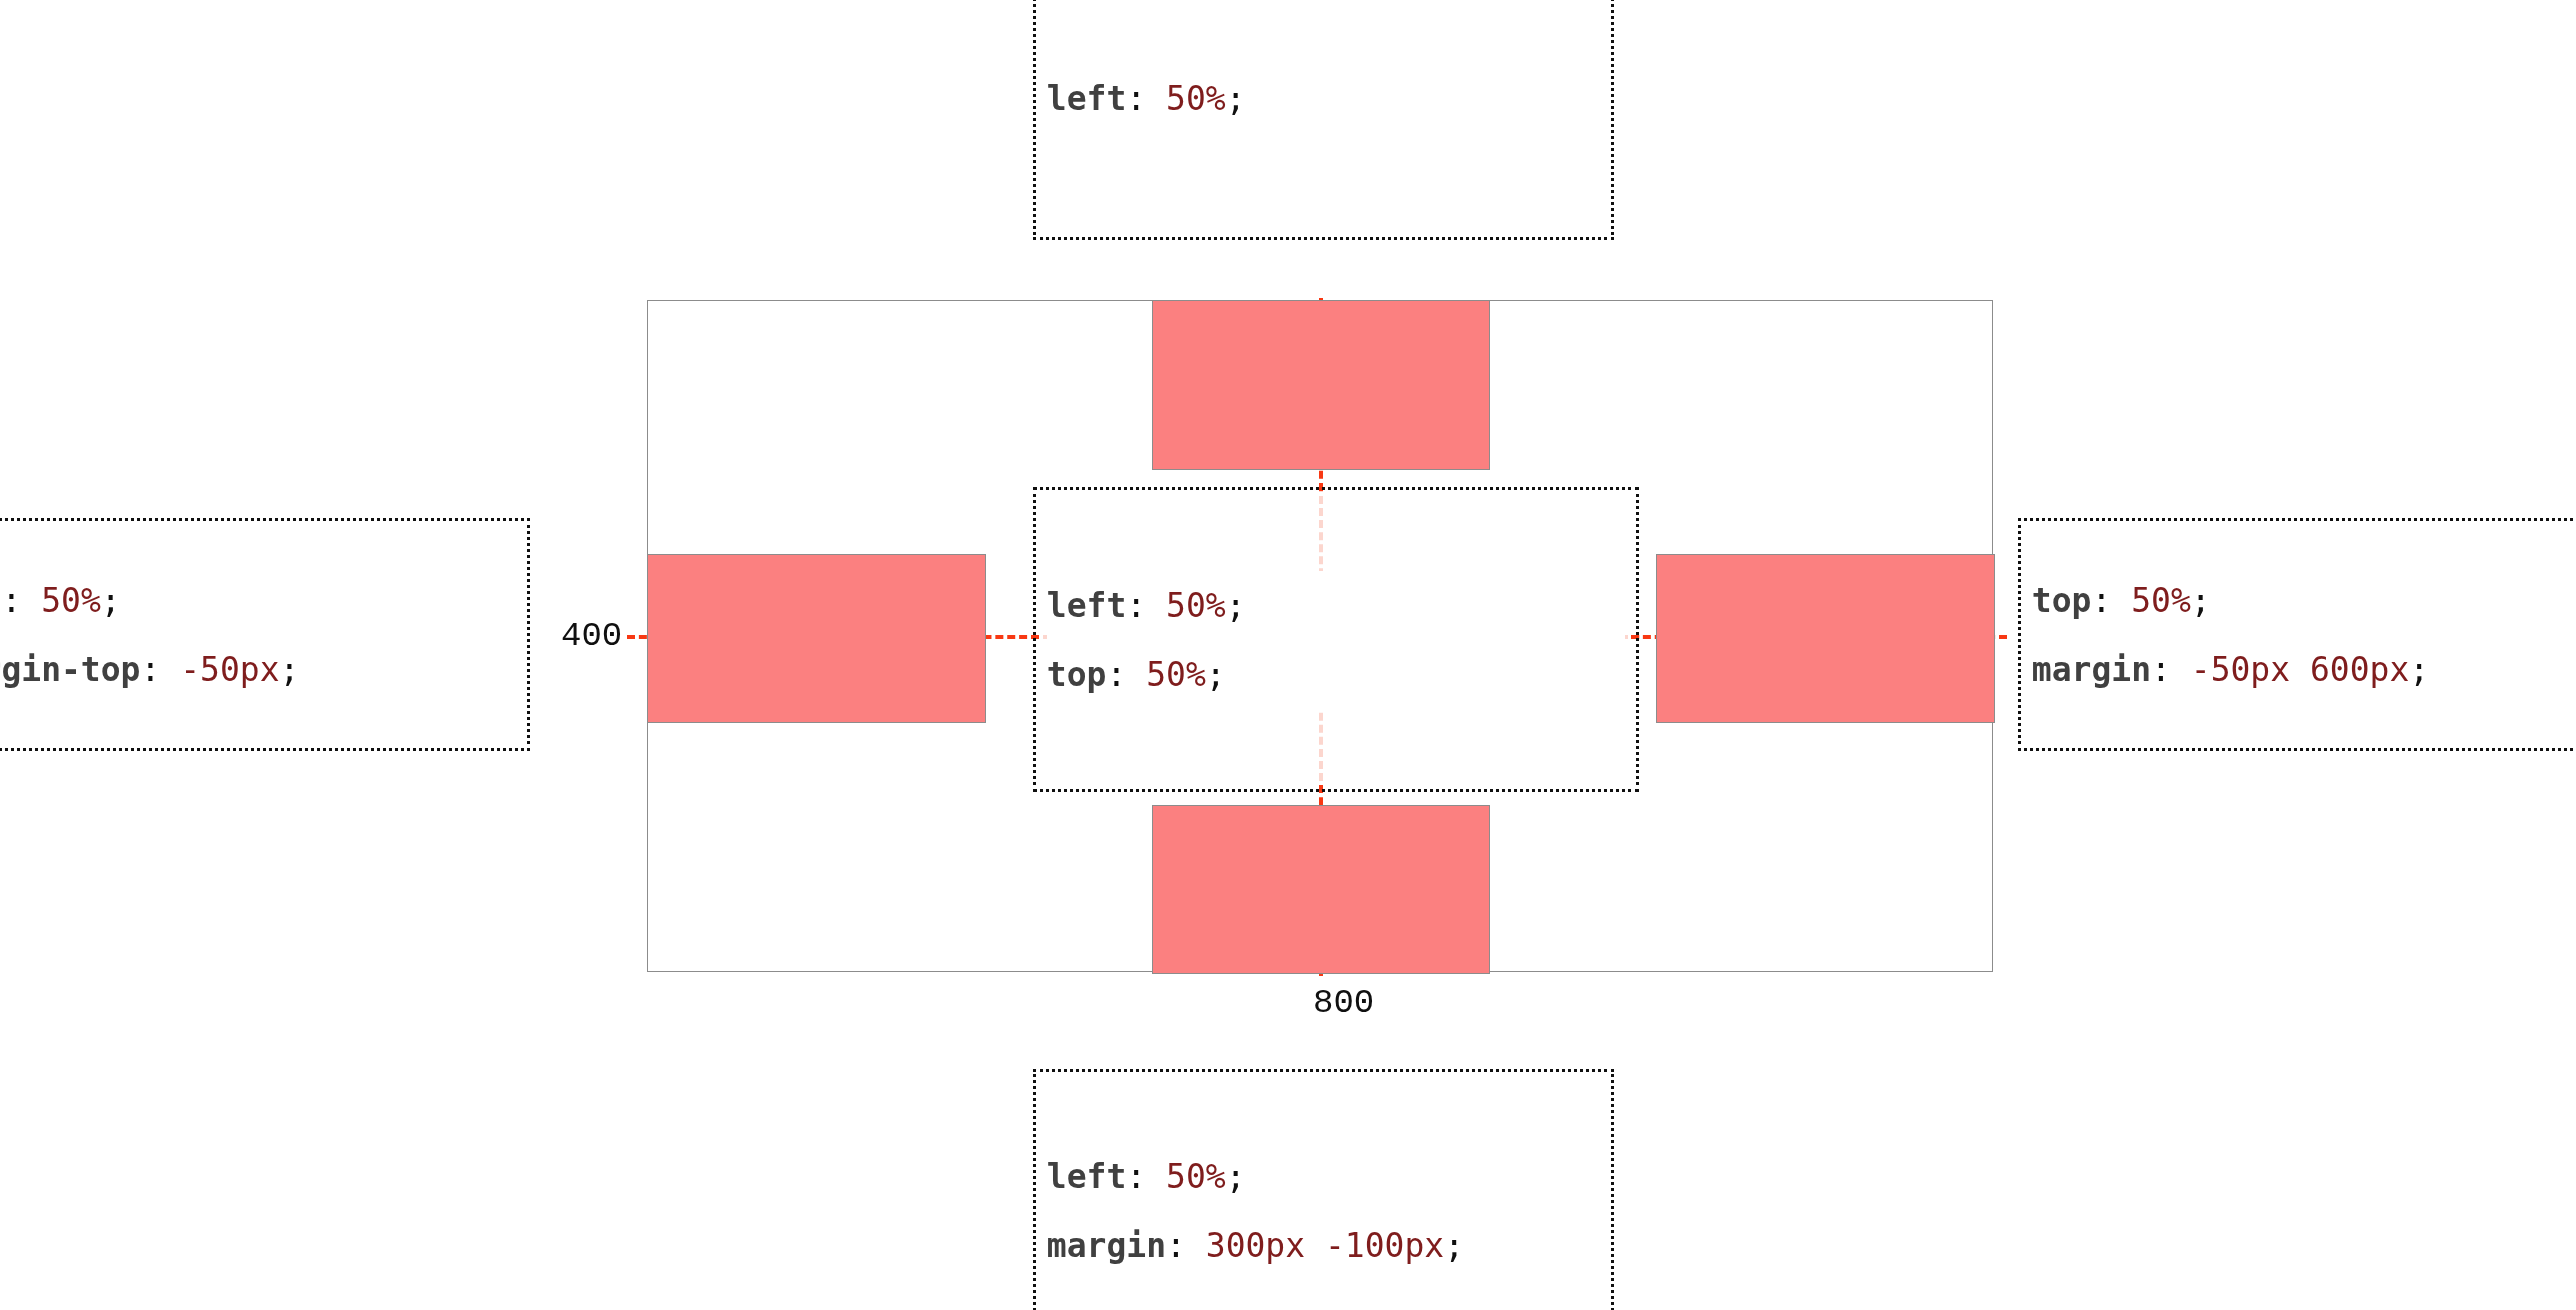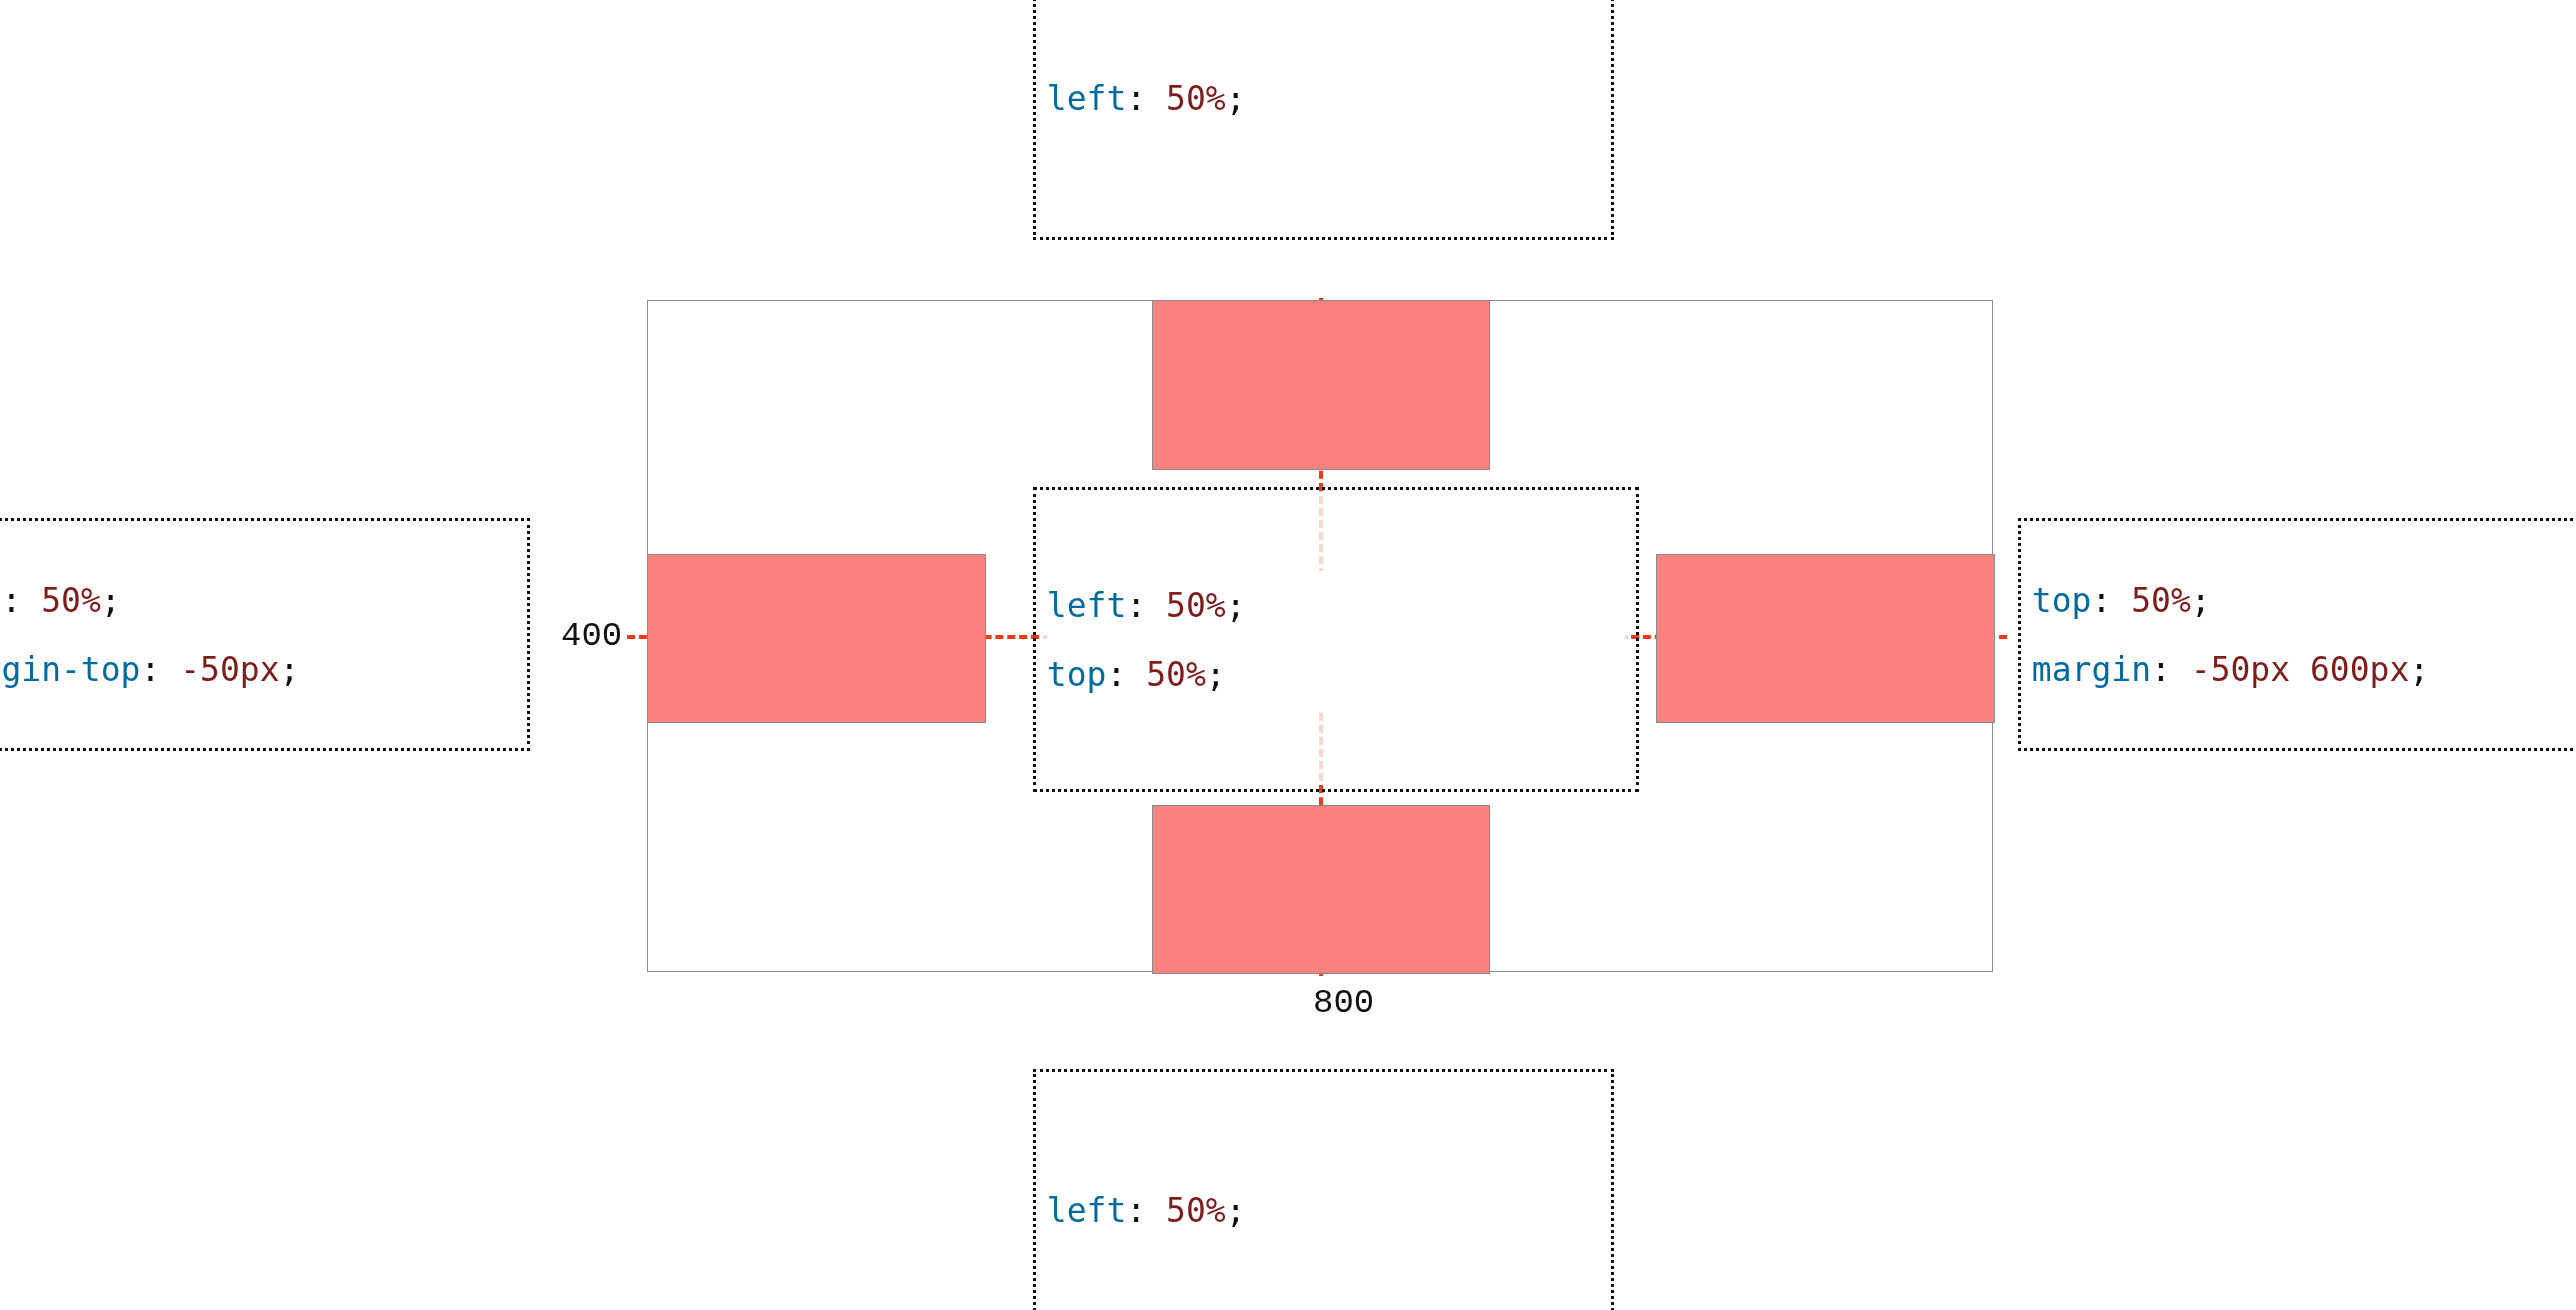--- a/index.html
+++ b/index.html
@@ -74,21 +74,21 @@
     box-sizing: border-box;
     display: flex;
     flex-direction: column;
     justify-content: center;
     padding: 0 10.8px;
     font-size: 33px;
     line-height: 1.0;
     white-space: nowrap;
   }
   .code-line { padding: 18px 0; }
-  .prop  { color: #0369a1; }
+  .prop  { color: #404040; font-weight: bold; }
   .colon { color: #101010; }
   .val   { color: #7f1d1d; }
   .semi  { color: #101010; }
 
   .code-box.top-ann    { left: 1033px; top: -43px;   width: 581px;  height: 283px; }
   .code-box.left-ann   { left: -72px;  top: 518px;   width: 602px;  height: 233px; }
   .code-box.right-ann  { left: 2018px; top: 518px;   width: 627px;  height: 233px; }
   .code-box.center-ann { left: 1033px; top: 487px;   width: 606px;  height: 305px; background: rgba(255,255,255,0.0); }
   .code-box.bottom-ann { left: 1033px; top: 1069px;  width: 581px;  height: 283px; }
 
@@ -167,16 +167,20 @@
       <span class="prop">top</span><span class="colon">:</span>
       <span class="val">50%</span><span class="semi">;</span>
     </div>
   </div>
 
   <div class="code-box bottom-ann">
     <div class="code-line">
       <span class="prop">left</span><span class="colon">:</span>
       <span class="val">50%</span><span class="semi">;</span>
     </div>
+    <div class="code-line">
+      <span class="prop">margin</span><span class="colon">:</span>
+      <span class="val">300px -100px</span><span class="semi">;</span>
+    </div>
   </div>
 
 </div>
 
 
 </body></html>

